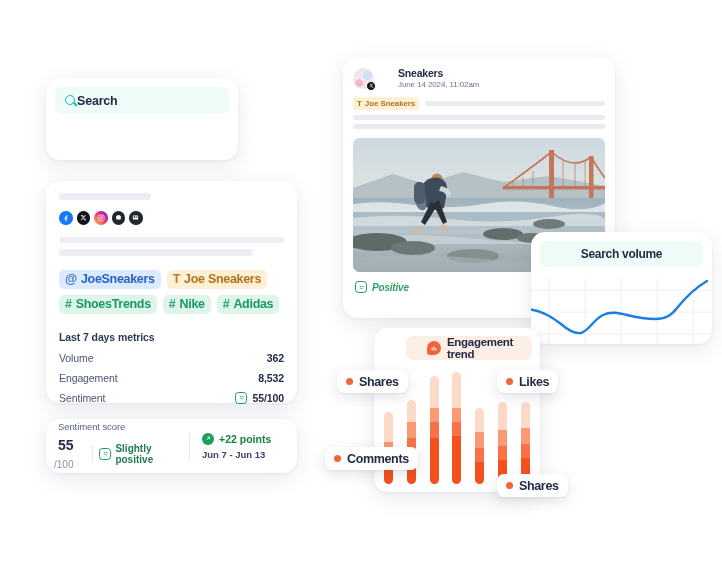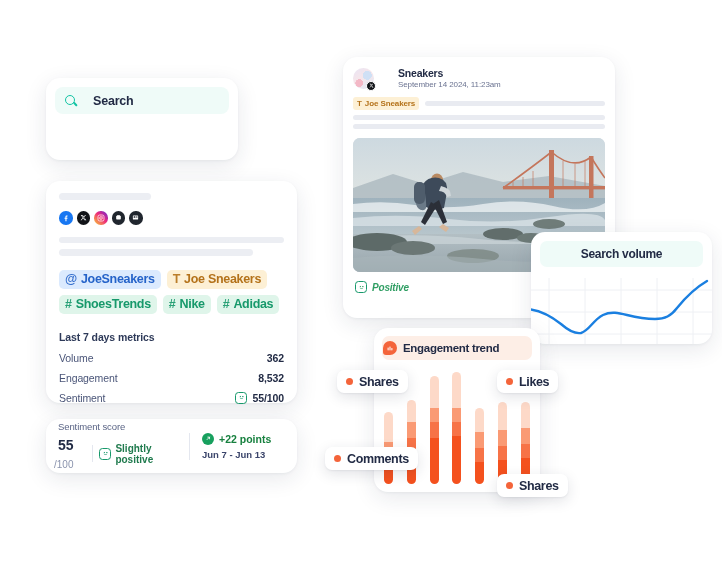--- a/index.html
+++ b/index.html
@@ -18,21 +18,21 @@
     position: absolute;
     background: #ffffff;
     border-radius: 14px;
     box-shadow: 0 6px 22px rgba(28,37,64,.10), 0 1px 3px rgba(28,37,64,.05);
   }
 
   
   #search-card { left: 46px; top: 78px; width: 192px; height: 82px; padding: 9px; }
   .search-field {
     height: 27px; border-radius: 8px; background: #effbf8;
-    display: flex; align-items: center; gap: 17px; padding: 0 10px;
+    display: flex; align-items: center; gap: 1px; padding: 0 10px;
   }
   .search-field .label { font-size: 12.5px; font-weight: 700; color: #222b45; letter-spacing: -.2px;}
   .magnifier { width: 11px; height: 11px; position: relative; flex: none; }
   .magnifier::before {
     content:''; position:absolute; width:8px; height:8px; border:1.6px solid #12c4a4;
     border-radius:50%; left:0; top:0;
   }
   .magnifier::after {
     content:''; position:absolute; width:4.5px; height:1.6px; background:#12c4a4;
     transform: rotate(45deg); right:-1px; bottom:1px; border-radius:1px;
@@ -142,22 +142,22 @@
     height: 26px; border-radius: 7px; background: #effbf8;
     display: flex; align-items: center; justify-content: center;
     font-size: 12px; font-weight: 700; color: #222b45; letter-spacing: -.3px;
   }
   .vol-chart { position: absolute; left: 0; top: 46px; width: 100%; height: 66px; overflow: hidden; }
 
   
   #engagement-card { left: 374px; top: 328px; width: 166px; height: 164px; padding: 8px; }
   .eng-pill {
     height: 24px; border-radius: 7px; background: #fdeee6;
-    display: flex; align-items: center; gap: 6px; padding: 0 1px;
-    font-size: 11.5px; font-weight: 700; color: #222b45; letter-spacing: -.3px;
+    display: flex; align-items: center; gap: 6px; padding: 0 21px;
+    font-size: 11.5px; font-weight: 700; color: #222b45; letter-spacing: -.3px; margin-left: 24px;
   }
   .bubble {
     width: 14px; height: 14px; border-radius: 50% 50% 3px 50%; background: #f4643a; flex: none;
     display: flex; align-items: center; justify-content: center; transform: scaleX(-1);
   }
   .bars {
     position: absolute; left: 10px; right: 10px; bottom: 8px; height: 112px;
     display: flex; align-items: flex-end; justify-content: space-between;
   }
   .bar { width: 9px; border-radius: 5px; overflow: hidden; display: flex; flex-direction: column-reverse; }
@@ -321,21 +321,21 @@
     <div class="post-head">
       <div class="avatar">
         <span class="badge-x">
           <svg width="5" height="5" viewBox="0 0 24 24" fill="#fff">
               <path d="M17.5 3h3.1l-6.8 7.8L21.8 21h-6.2l-4.9-6.4L5.1 21H2l7.3-8.3L2.5 3h6.3l4.4 5.8zm-1.1 16.1h1.7L7.7 4.8H5.9z"></path>
             </svg>
         </span>
       </div>
       <div>
         <div class="post-name">Sneakers</div>
-        <div class="post-date">September 14 2024, 11:23am</div>
+        <div class="post-date">June 14 2024, 11:02am</div>
       </div>
     </div>
 
     <div class="post-tagline">
       <span class="tag-sm tag-amber">
         <span class="sym">T</span>
         <span>Joe Sneakers</span>
       </span>
       <span class="post-skel l1"></span>
     </div>

